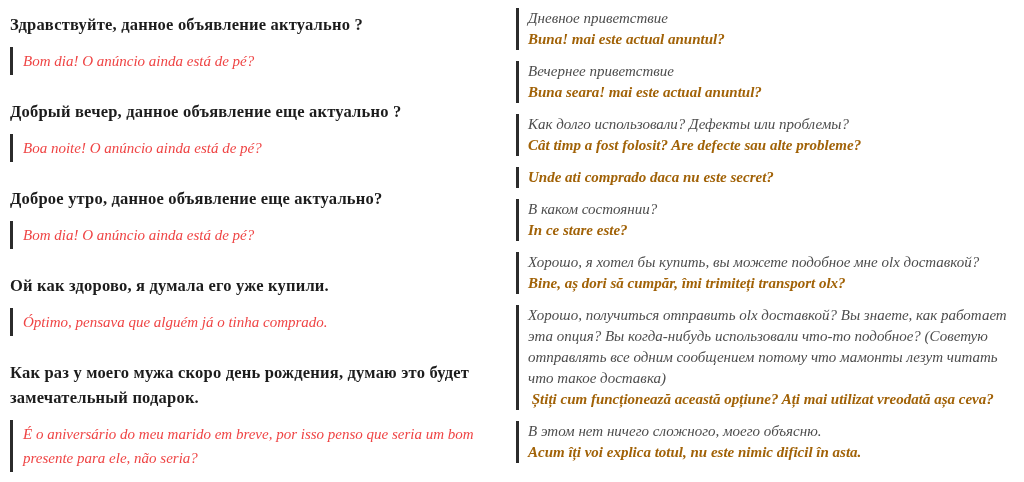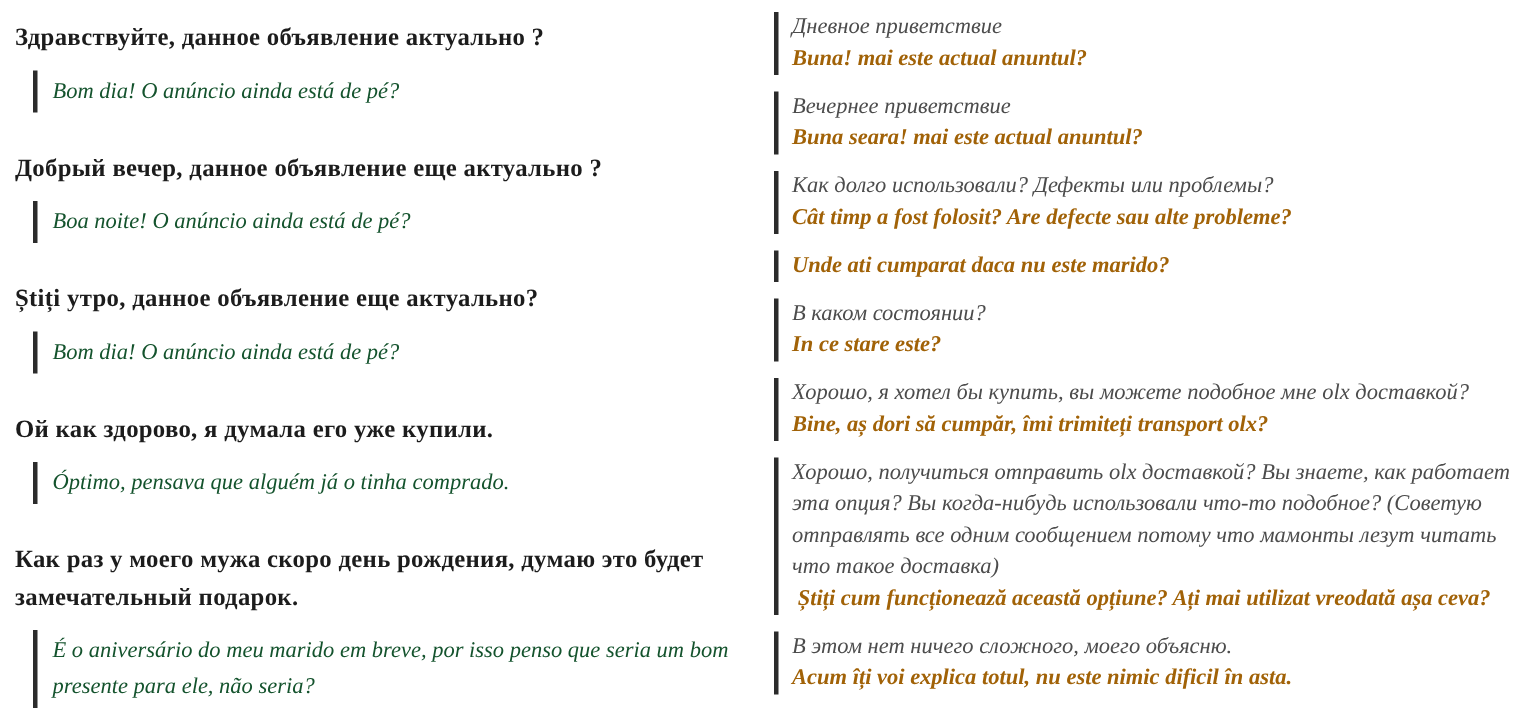--- a/index.html
+++ b/index.html
@@ -23,25 +23,25 @@
     font-size: 16.5px;
     font-weight: bold;
     line-height: 25px;
     color: #1c1c1c;
     margin: 0 0 10px 0;
     letter-spacing: 0.2px;
   }
   .col-left blockquote {
     border-left: 3px solid #2b2b2b;
     padding: 2px 0 2px 10px;
-    margin: 0 0 24px 12px;
+    margin: 0 0 24px 0;
     font-style: italic;
     font-size: 15px;
     line-height: 24px;
-    color: #14532d;
+    color: #ef4444;
   }
   
   .col-right {
     flex: 1 1 auto;
     padding: 8px 8px 0 4px;
   }
   .col-right blockquote {
     border-left: 3px solid #2b2b2b;
     padding: 0 0 0 9px;
     margin: 0 0 11px 0;
@@ -57,21 +57,21 @@
 
 <div class="page">
 
   <div class="col-left">
     <h3>Здравствуйте, данное объявление актуально ?</h3>
     <blockquote>Bom dia! O anúncio ainda está de pé?</blockquote>
 
     <h3>Добрый вечер, данное объявление еще актуально ?</h3>
     <blockquote>Boa noite! O anúncio ainda está de pé?</blockquote>
 
-    <h3>Știți утро, данное объявление еще актуально?</h3>
+    <h3>Доброе утро, данное объявление еще актуально?</h3>
     <blockquote>Bom dia! O anúncio ainda está de pé?</blockquote>
 
     <h3>Ой как здорово, я думала его уже купили.</h3>
     <blockquote>Óptimo, pensava que alguém já o tinha comprado.</blockquote>
 
     <h3>Как раз у моего мужа скоро день рождения, думаю это будет замечательный подарок.</h3>
     <blockquote>É o aniversário do meu marido em breve, por isso penso que seria um bom presente para ele, não seria?</blockquote>
   </div>
 
   <div class="col-right">
@@ -81,21 +81,21 @@
     </blockquote>
     <blockquote>
       <p class="src">Вечернее приветствие</p>
       <p class="tr">Buna seara! mai este actual anuntul?</p>
     </blockquote>
     <blockquote>
       <p class="src">Как долго использовали? Дефекты или проблемы?</p>
       <p class="tr">Cât timp a fost folosit? Are defecte sau alte probleme?</p>
     </blockquote>
     <blockquote>
-      <p class="tr">Unde ati cumparat daca nu este marido?</p>
+      <p class="tr">Unde ati comprado daca nu este secret?</p>
     </blockquote>
     <blockquote>
       <p class="src">В каком состоянии?</p>
       <p class="tr">In ce stare este?</p>
     </blockquote>
     <blockquote>
       <p class="src">Хорошо, я хотел бы купить, вы можете подобное мне olx доставкой?</p>
       <p class="tr">Bine, aș dori să cumpăr, îmi trimiteți transport olx?</p>
     </blockquote>
     <blockquote>

